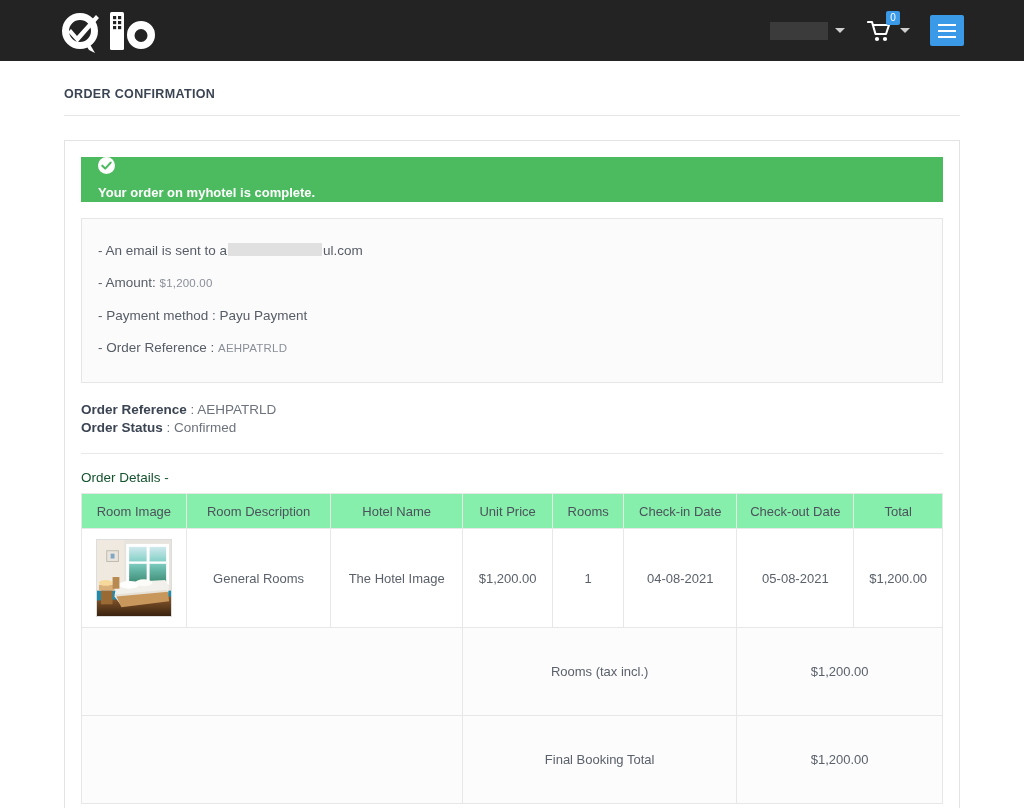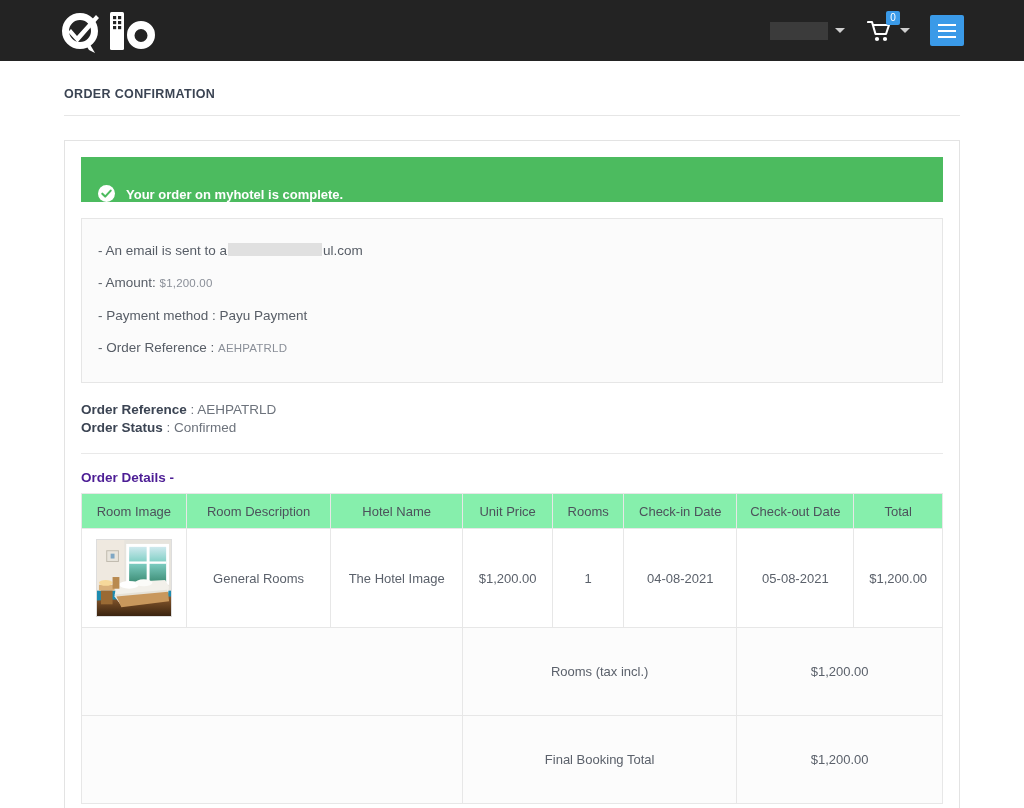--- a/index.html
+++ b/index.html
@@ -118,25 +118,26 @@
     background: #ffffff;
     padding: 16px;
   }
 
   
   .alert-success {
     background: #4cbb5f;
     color: #ffffff;
     height: 45px;
     display: flex;
-    align-items: flex-end;
+    align-items: flex-start;
     gap: 11px;
     padding: 0 17px;
     font-size: 13px;
     font-weight: 700;
+    flex-direction: column;
   }
   .check-circle {
     width: 17px; height: 17px;
     flex: 0 0 17px;
   }
 
   
   .info-panel {
     border: 1px solid #e6e6e6;
     background: #fbfbfb;
@@ -178,22 +179,22 @@
   .status-block .lbl { font-weight: 700; color: #3b4453; }
   .status-block .val { color: #6d737c; font-weight: 400; }
   .status-rule {
     height: 1px;
     background: #e9e9e9;
     margin: 16px 0 0 0;
   }
 
   .details-label {
     font-size: 13.5px;
-    font-weight: 700;
-    color: #4c1d95;
+    font-weight: 400;
+    color: #14532d;
     padding: 16px 0 8px 0;
   }
 
   
   table.order-table {
     width: 100%;
     border-collapse: collapse;
     font-size: 13px;
   }
   table.order-table th,

